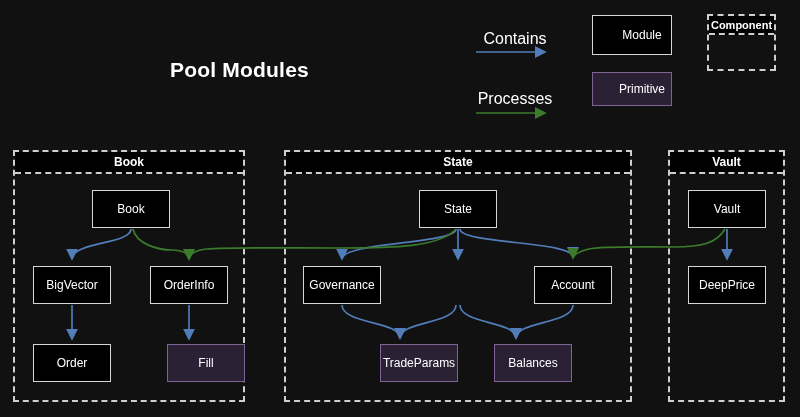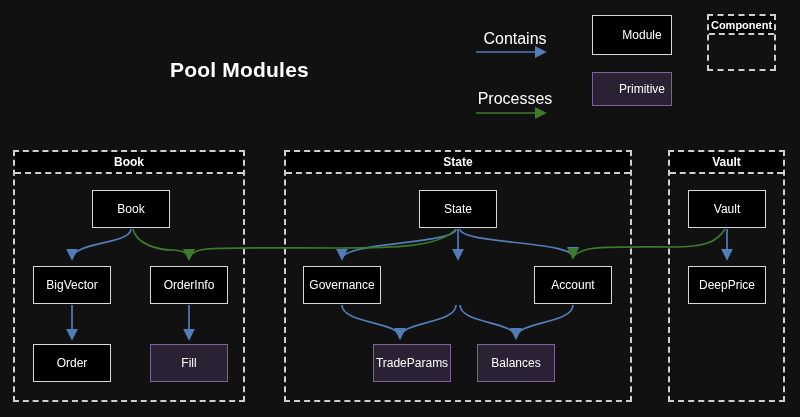--- a/index.html
+++ b/index.html
@@ -42,21 +42,21 @@
     border-bottom:2px dashed var(--c-container_border,#cfcfcf);
     display:flex; align-items:center; justify-content:center;
     font-weight:bold; font-size:12px;
   }
   
   .node {
     position:absolute; width:78px; height:38px; box-sizing:border-box; z-index:3;
     background:var(--c-box_fill,#000); border:1.5px solid var(--c-box_border,#d7d7d7);
     display:flex; align-items:center; justify-content:center; font-size:12px;
   }
-  .node.primitive { background:var(--c-primitive_fill,#2a2135); border-color:var(--c-primitive_border,#7d6396); }
+  .node.primitive { background:var(--c-primitive_fill,#2a2135); border-color:var(--c-primitive_border,#7d6396);margin-left:17px; }
   
   .edges { position:absolute; left:0; top:0; z-index:2; pointer-events:none; }
   .edges path.edge { fill:none; stroke-width:1.7px; }
 </style>
 </head>
 <body>
 
 <div class="canvas">
 
   <div class="title">Pool Modules</div>
@@ -124,19 +124,19 @@
 
   <div class="node module" style="left:92px;top:190px">Book</div>
   <div class="node module" style="left:150px;top:266px">OrderInfo</div>
   <div class="node module" style="left:33px;top:266px">BigVector</div>
   <div class="node module" style="left:33px;top:344px">Order</div>
   <div class="node primitive" style="left:150px;top:344px">Fill</div>
 
   <div class="node module" style="left:419px;top:190px">State</div>
   <div class="node module" style="left:303px;top:266px">Governance</div>
   <div class="node module" style="left:534px;top:266px">Account</div>
-  <div class="node primitive" style="left:373px;top:344px">TradeParams</div>
+  <div class="node primitive" style="left:363px;top:344px">TradeParams</div>
   <div class="node primitive" style="left:477px;top:344px">Balances</div>
 
   <div class="node module" style="left:688px;top:190px">Vault</div>
   <div class="node module" style="left:688px;top:266px">DeepPrice</div>
 
 </div>
 
 </body></html>

